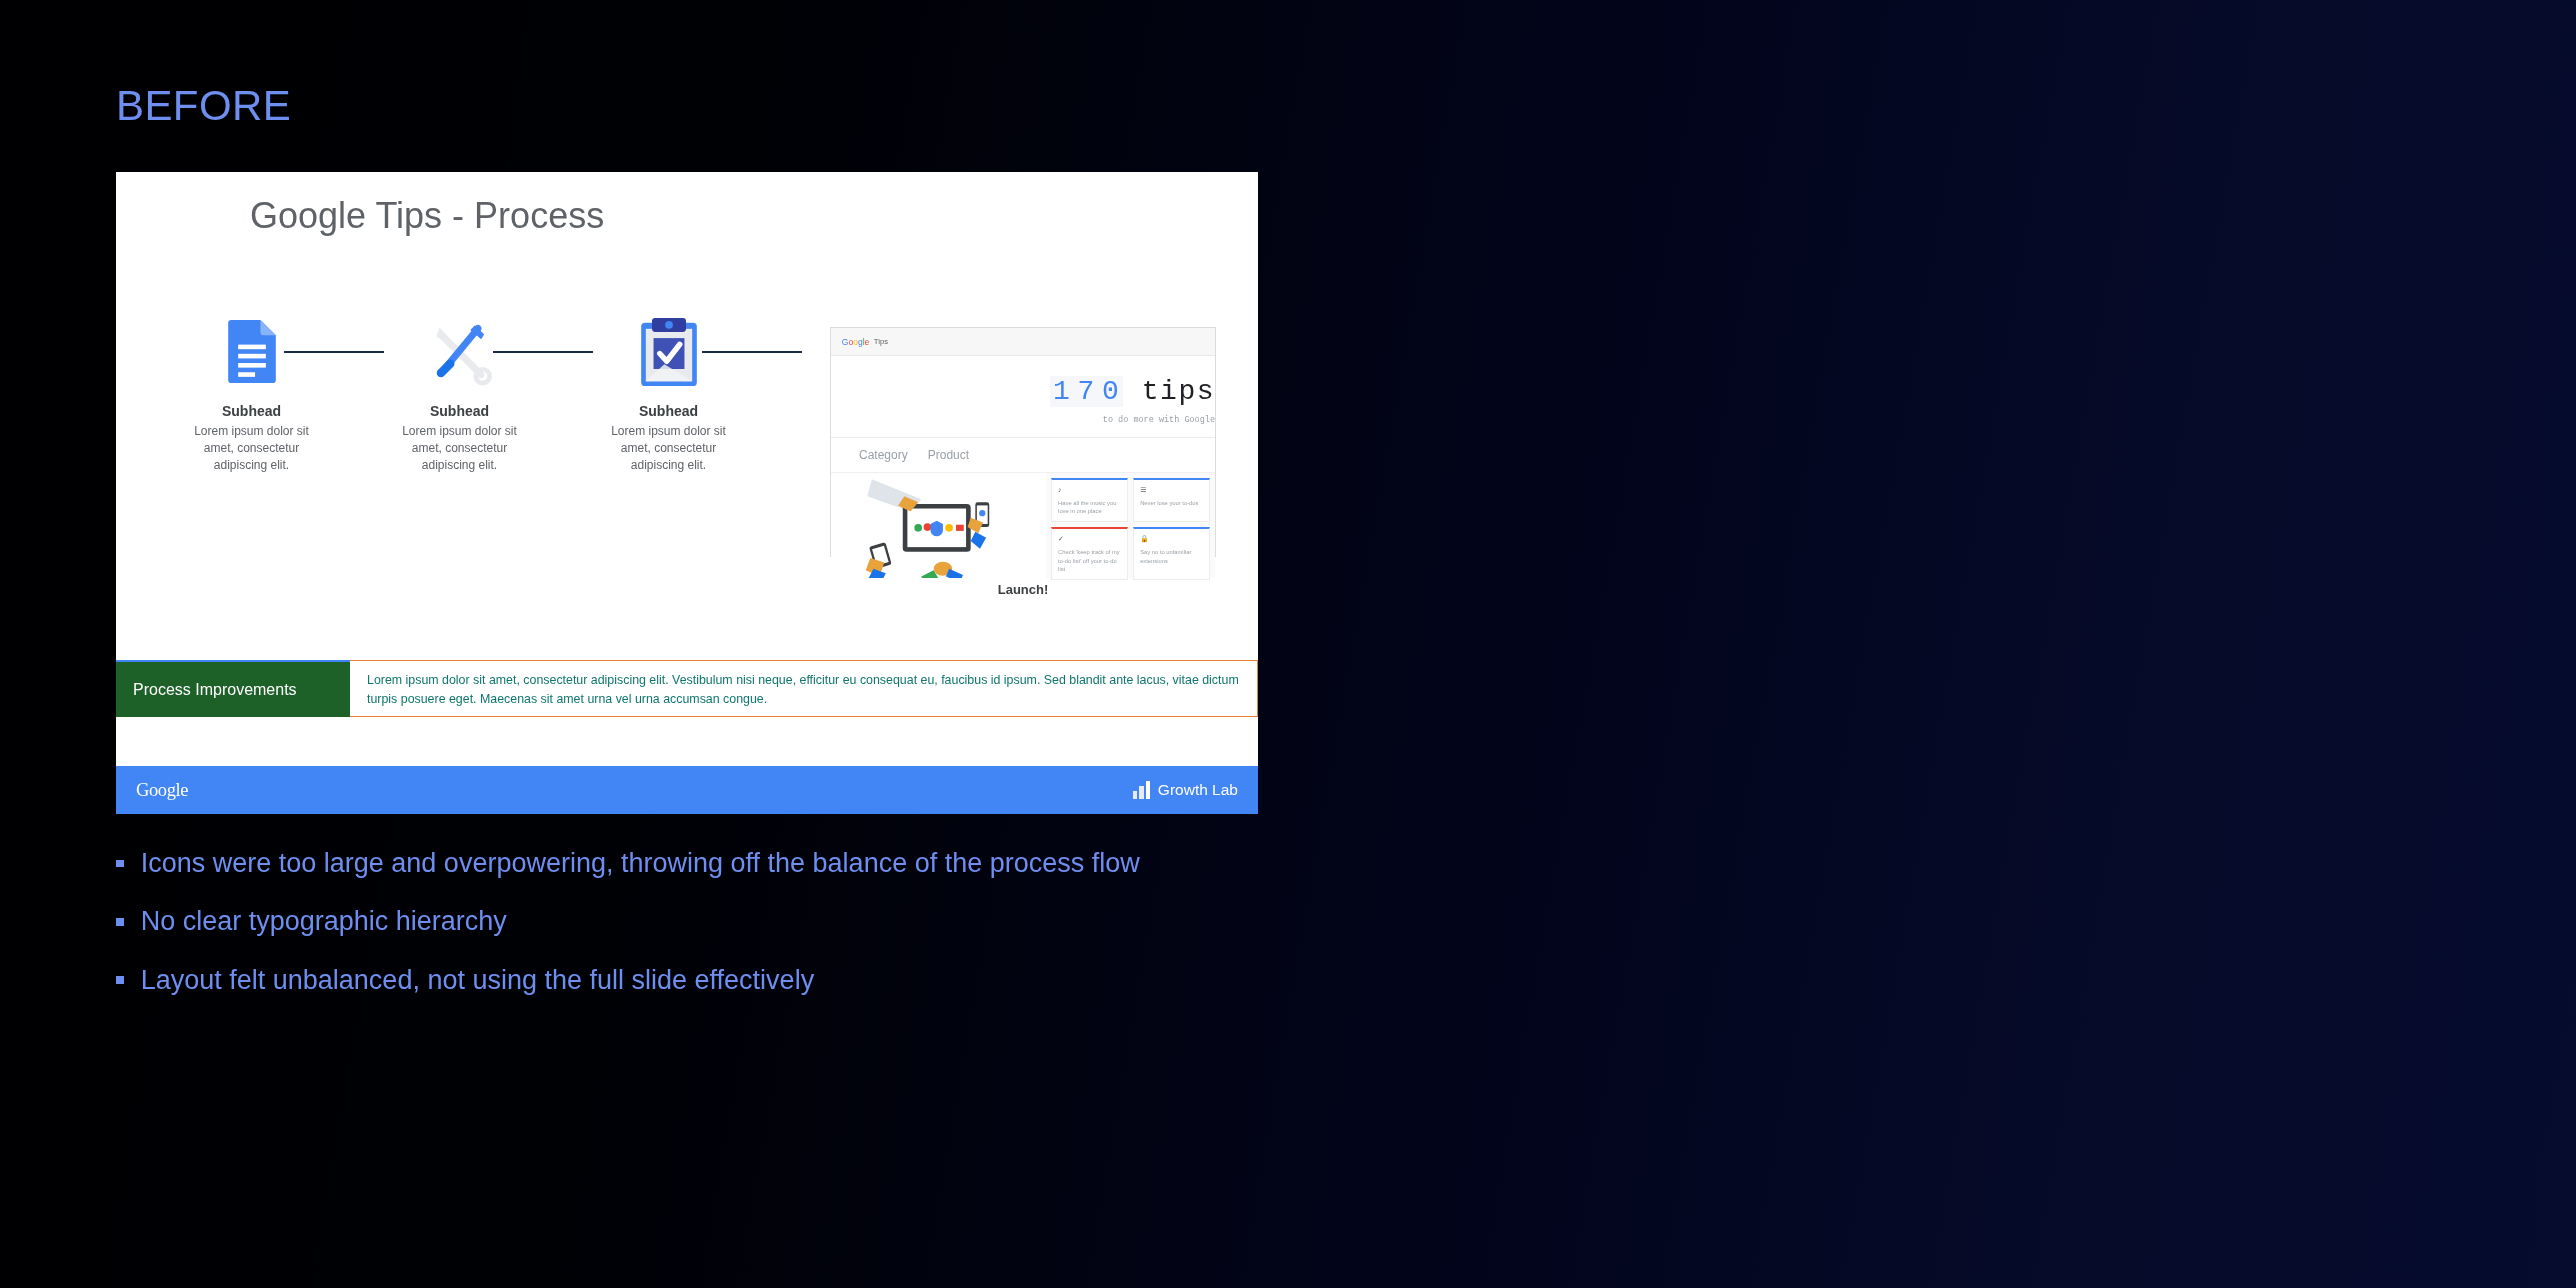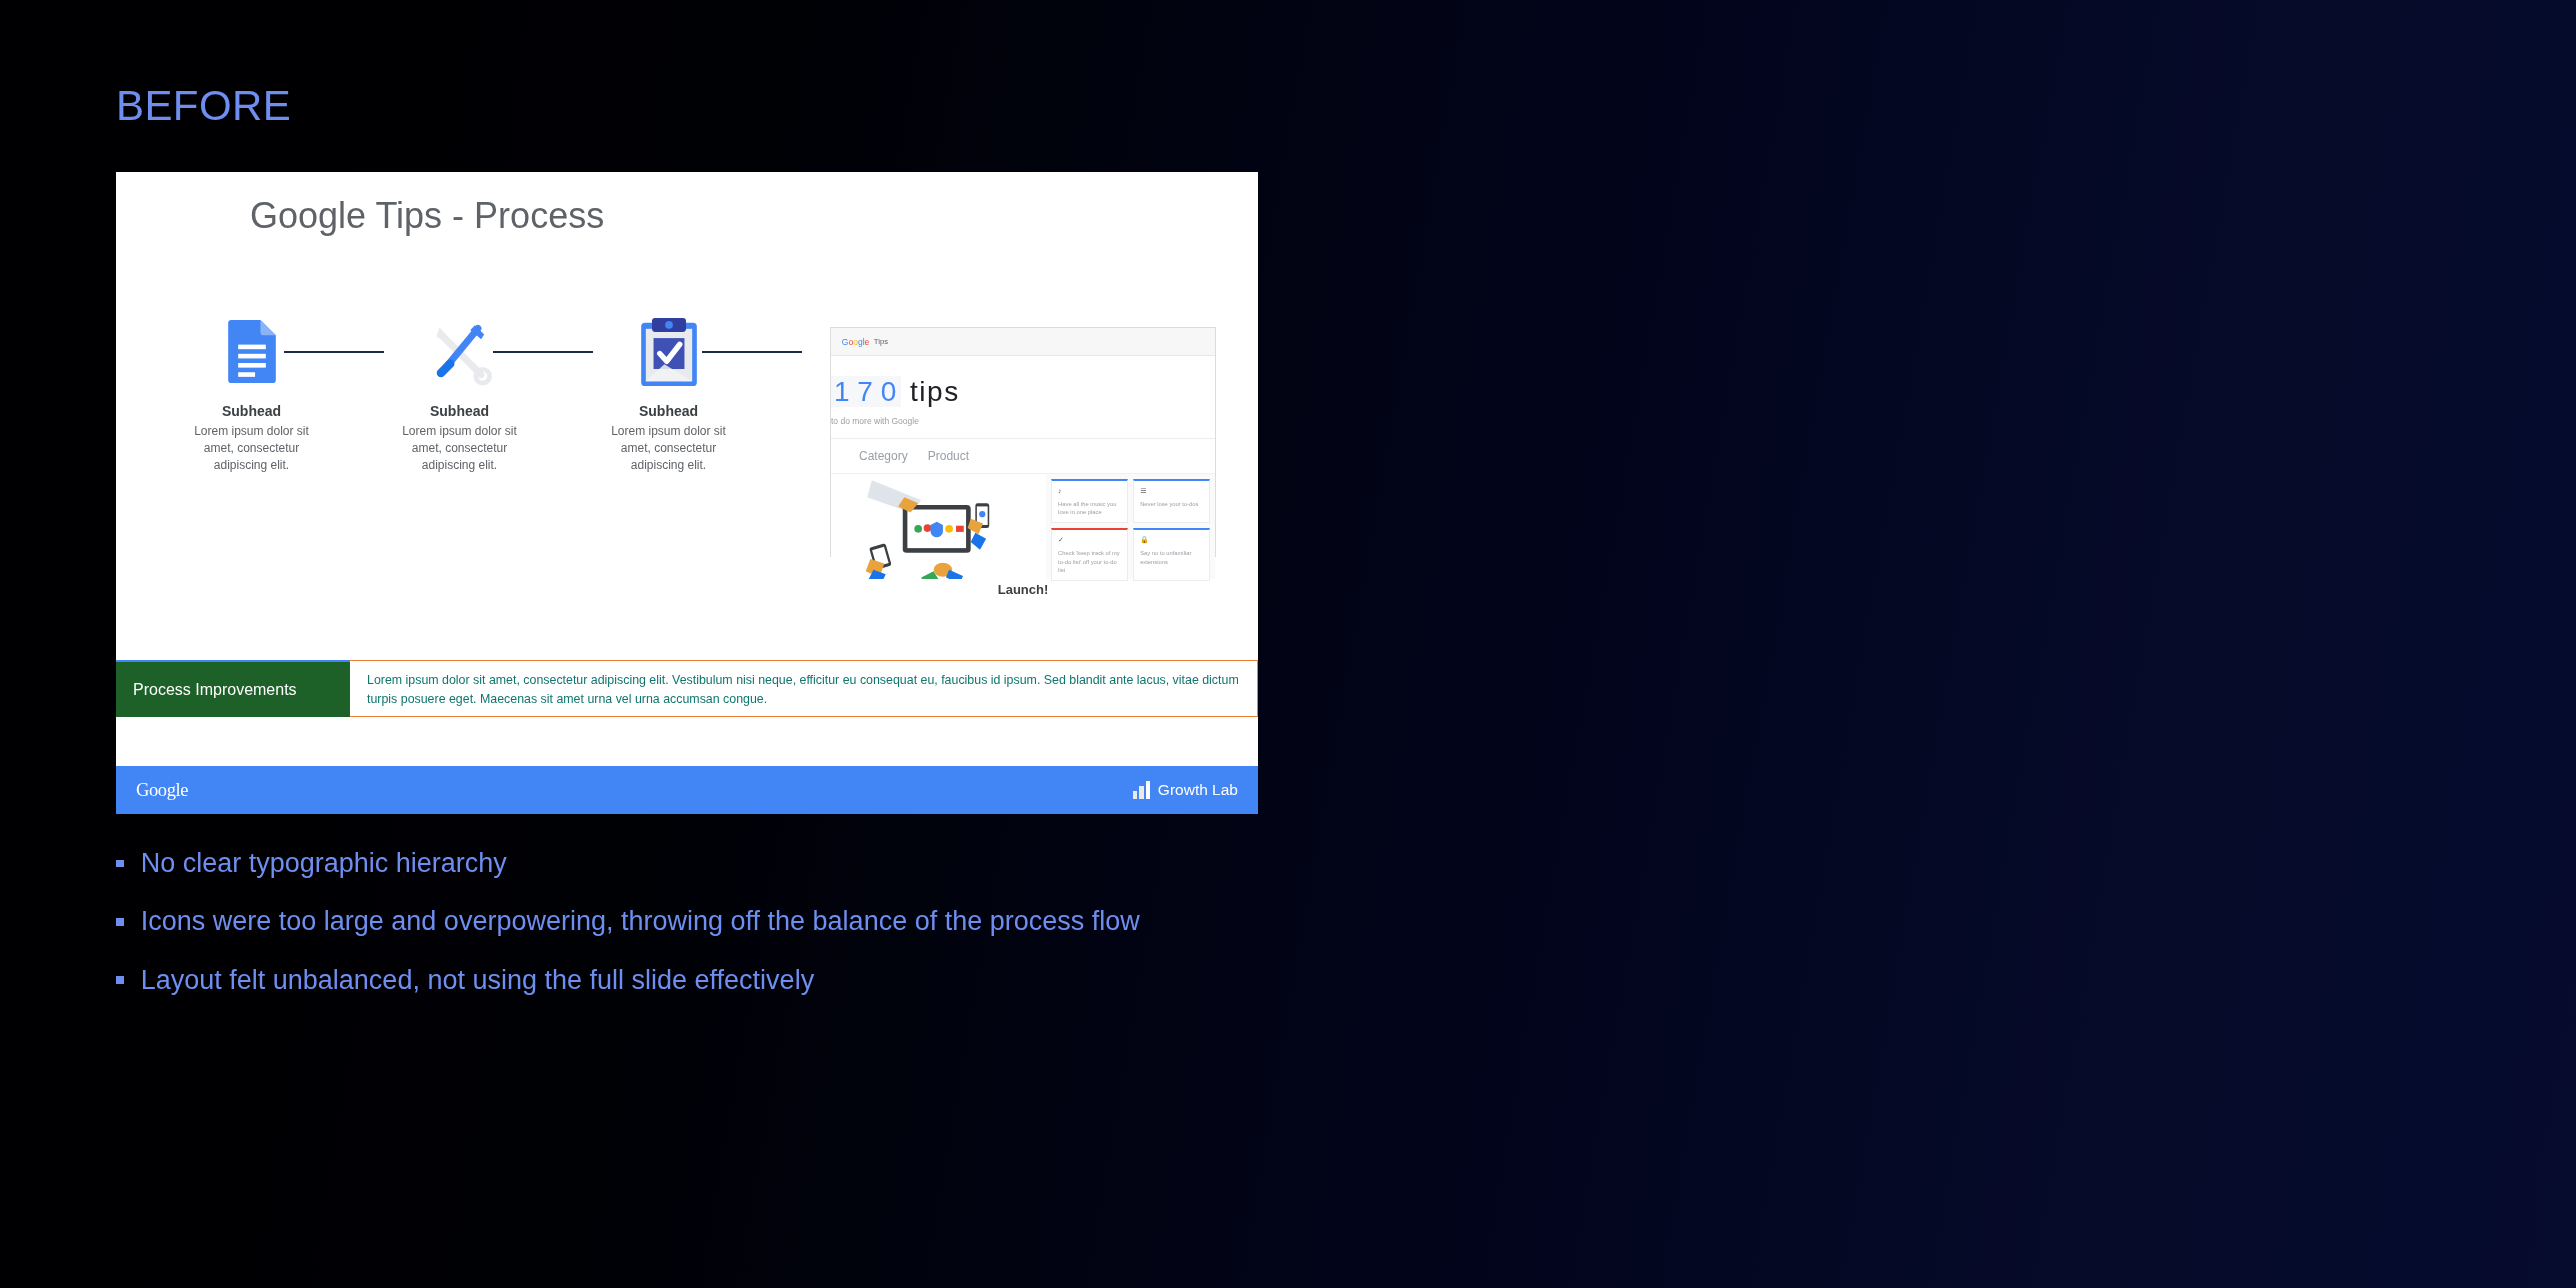--- a/index.html
+++ b/index.html
@@ -127,22 +127,23 @@
     height: 28px;
     background: #f7f7f7;
     border-bottom: 0.8px solid #e8e8e8;
     display: flex;
     align-items: center;
     padding-left: 10.8px;
     gap: 4.6px;
   }
   .bf-mock-hero {
     padding: 20px 0 12.4px;
-    text-align: left;
+    text-align: right;
     border-bottom: 0.8px solid #ececec;
+    font-family: Liberation Mono, monospace;
   }
   .tips-count {
     font-size: 28px;
     letter-spacing: 1.5px;
     color: #202124;
   }
   .tips-count .d { color: #4285f4; background: #f5f7fb; padding: 0 3.1px; }
   .tips-sub {
     font-size: 8.5px;
     color: #9aa0a6;
@@ -454,25 +455,25 @@
               <i></i>
             </span>
           <span>Growth Lab</span>
         </div>
       </div>
     </div>
 
     <div class="bullets">
       <div class="bullet">
         <span class="bullet-marker"></span>
-        <span class="bullet-text">No clear typographic hierarchy</span>
+        <span class="bullet-text">Icons were too large and overpowering, throwing off the balance of the process flow</span>
       </div>
       <div class="bullet">
         <span class="bullet-marker"></span>
-        <span class="bullet-text">Icons were too large and overpowering, throwing off the balance of the process flow</span>
+        <span class="bullet-text">No clear typographic hierarchy</span>
       </div>
       <div class="bullet">
         <span class="bullet-marker"></span>
         <span class="bullet-text">Layout felt unbalanced, not using the full slide effectively</span>
       </div>
     </div>
   </div>
 
   <div class="column col-after">
 

